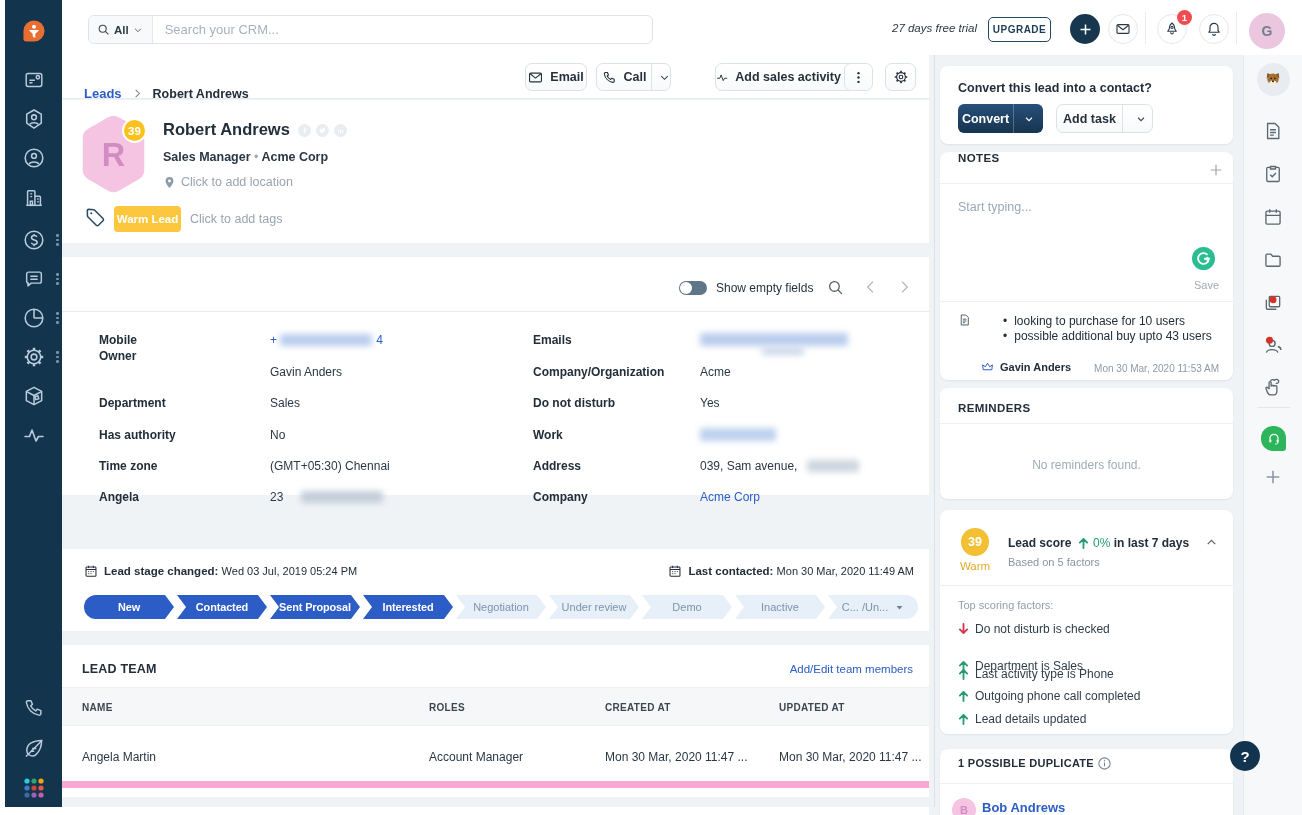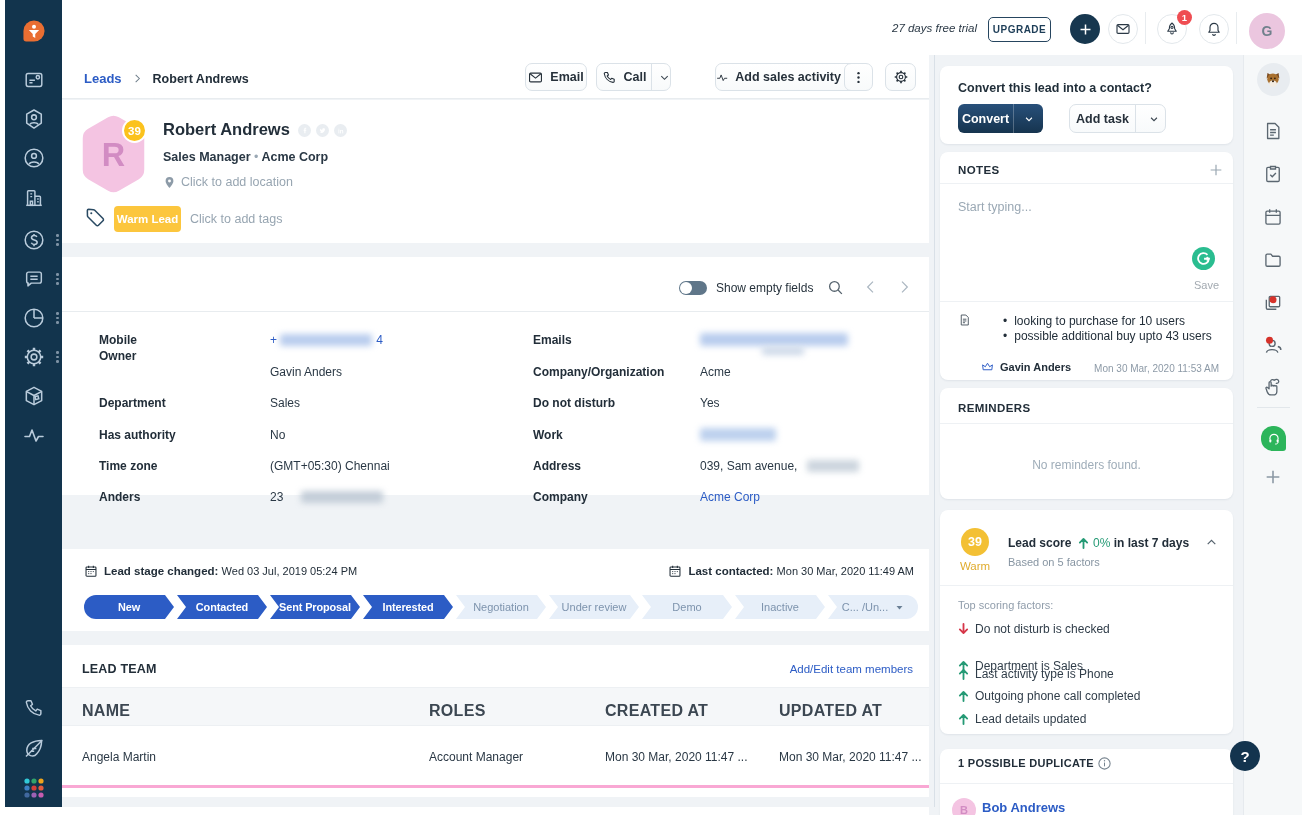--- a/index.html
+++ b/index.html
@@ -38,21 +38,21 @@
 .blur { position:absolute; border-radius:2px; filter:blur(3px); }
 .soc { width:13px; height:13px; border-radius:50%; background:#e9edf1; display:flex; align-items:center; justify-content:center; overflow:hidden; }
 .soc svg { transform:scale(.55); }
 .frow { position:absolute; font-size:12px; }
 .flabel { color:#222e39; font-weight:600; }
 .fval { color:#2a3845; }
 .seg { flex:1; margin-right:3px; background:#e7eff9; color:#7d93ad; font-size:11px; white-space:nowrap; display:flex; align-items:center; justify-content:center; clip-path:polygon(0 0, calc(100% - 9px) 0, 100% 50%, calc(100% - 9px) 100%, 0 100%, 9px 50%); }
 .seg.on { background:#2c5cc5; color:#fff; font-weight:600; font-size:10.9px; letter-spacing:-.1px; }
 .seg.first { clip-path:polygon(0 0, calc(100% - 9px) 0, 100% 50%, calc(100% - 9px) 100%, 0 100%); border-radius:12px 0 0 12px; }
 .seg.last { clip-path:polygon(0 0, 100% 0, 100% 100%, 0 100%, 9px 50%); border-radius:0 12px 12px 0; margin-right:0; }
-.th { position:absolute; top:14px; font-size:16px; font-weight:700; color:#3c4752; letter-spacing:.3px; }
+.th { position:absolute; top:14px; font-size:10px; font-weight:700; color:#3c4752; letter-spacing:.3px; }
 .td { position:absolute; top:24px; font-size:12px; color:#2a3845; }
 .factor { position:absolute; left:18px; font-size:12px; color:#303d49; display:flex; align-items:center; }
 
 
 .card { position:absolute; left:940px; width:293px; background:#fff; border-radius:8px; box-shadow:0 1px 2px rgba(24,50,71,.08); }
 
 
 #rightbar { left:1243px; top:55px; width:59px; height:760px; background:#f6f8f9; border-left:1px solid #e6eaee; }
 .rico { position:absolute; left:50%; transform:translate(-50%,-50%); color:#5b6771; }
 </style>
@@ -163,20 +163,33 @@
         <i></i>
         <i></i>
       </div>
     <div class="ldots" style="top:349px">
         <i></i>
         <i></i>
         <i></i>
       </div>
   </div>
   <div id="topbar" class="abs">
+    <div id="searchbox">
+      <span class="allseg">
+        <svg width="13" height="13" viewBox="0 0 24 24" fill="none" stroke="#3c4953" stroke-width="2">
+            <circle cx="10.5" cy="10.5" r="6.5"></circle>
+            <path d="M15.5 15.5 L21 21"></path>
+          </svg>
+        All
+        <svg width="10" height="10" viewBox="0 0 24 24" fill="none" stroke="#5b6873" stroke-width="2.4">
+            <path d="M5 9 l7 7 7-7"></path>
+          </svg>
+      </span>
+      <span class="ph">Search your CRM...</span>
+    </div>
     <div class="abs" style="right:325px; top:22px; font-size:11.5px; font-style:italic; color:#2a3845;">27 days free trial</div>
     <div class="abs" style="left:926px; top:17px; width:63px; height:25px; border:1.6px solid #26455f; border-radius:5px; display:flex; align-items:center; justify-content:center; color:#1d3d57; font-size:10px; font-weight:700; letter-spacing:.5px;">UPGRADE</div>
     <div class="circ30" style="left:1008px; background:#17374f;">
         <svg width="15" height="15" viewBox="0 0 24 24" fill="none" stroke="#fff" stroke-width="2.4">
           <path d="M12 4 v16 M4 12 h16"></path>
         </svg>
       </div>
     <div class="circ30 wcirc" style="left:1046px;">
         <svg width="16" height="16" viewBox="0 0 24 24" fill="none" stroke="#2a3845" stroke-width="1.7">
           <rect x="3" y="5.5" width="18" height="13" rx="1.6"></rect>
@@ -195,21 +208,21 @@
     <div class="circ30 wcirc" style="left:1137px;">
         <svg width="16" height="16" viewBox="0 0 24 24" fill="none" stroke="#2a3845" stroke-width="1.7">
           <path d="M12 3.5 a6 6 0 0 1 6 6 v4.5 l1.8 2.8 H4.2 L6 14 V9.5 a6 6 0 0 1 6-6 Z" stroke-linejoin="round"></path>
           <path d="M9.8 19.8 c.4 2.3 4 2.3 4.4 0"></path>
         </svg>
       </div>
     <div class="tdiv" style="left:1174px;"></div>
     <div class="abs" style="left:1187px; top:13px; width:36px; height:36px; border-radius:50%; background:#ebc6df; color:#70808c; font-size:14px; font-weight:700; display:flex; align-items:center; justify-content:center;">G</div>
   </div>
   <div id="crumbbar" class="band">
-    <div class="abs" style="left:22px; top:16px; font-size:13px; display:flex; gap:10px; align-items:center;">
+    <div class="abs" style="left:22px; top:31px; font-size:13px; display:flex; gap:10px; align-items:center;">
       <span style="color:#2c5cc5; font-weight:600;">Leads</span>
       <svg width="11" height="11" viewBox="0 0 24 24" fill="none" stroke="#6f7e8a" stroke-width="2.2">
           <path d="M8 4 l8 8-8 8"></path>
         </svg>
       <span style="color:#222e39; font-weight:700; font-size:12.5px;">Robert Andrews</span>
     </div>
     <div class="btn abs" style="left:463px; top:8px; width:62px;"><svg width="15" height="15" viewBox="0 0 24 24" fill="none" stroke="#27313b" stroke-width="1.8">
           <rect x="2.5" y="5" width="19" height="14" rx="1.8"></rect>
           <path d="M3.4 6 L12 13 l8.6-7"></path>
         </svg>Email</div>
@@ -303,21 +316,21 @@
     <div class="frow" style="left:208px; top:76px; color:#2c5cc5;">+ <span style="display:inline-block; width:96px;"></span>4</div>
     <div class="blur" style="left:218px; top:77px; width:92px; height:12px; background:#b9cdee;"></div>
     <div class="frow flabel" style="left:37px; top:92px;">Owner</div>
     <div class="frow fval" style="left:208px; top:108px;">Gavin Anders</div>
     <div class="frow flabel" style="left:37px; top:139px;">Department</div>
     <div class="frow fval" style="left:208px; top:139px;">Sales</div>
     <div class="frow flabel" style="left:37px; top:171px;">Has authority</div>
     <div class="frow fval" style="left:208px; top:171px;">No</div>
     <div class="frow flabel" style="left:37px; top:202px;">Time zone</div>
     <div class="frow fval" style="left:208px; top:202px;">(GMT+05:30) Chennai</div>
-    <div class="frow flabel" style="left:37px; top:233px;">Anders</div>
+    <div class="frow flabel" style="left:37px; top:233px;">Angela</div>
     <div class="frow fval" style="left:208px; top:233px;">23</div>
     <div class="blur" style="left:239px; top:234px; width:82px; height:12px; background:#c3cdd8;"></div>
 
     <div class="frow flabel" style="left:471px; top:76px;">Emails</div>
     <div class="blur" style="left:638px; top:76px; width:148px; height:13px; background:#b9cdee;"></div>
     <div class="blur" style="left:700px; top:90px; width:42px; height:8px; background:#ccd8e8;"></div>
     <div class="frow flabel" style="left:471px; top:108px;">Company/Organization</div>
     <div class="frow fval" style="left:638px; top:108px;">Acme</div>
     <div class="frow flabel" style="left:471px; top:139px;">Do not disturb</div>
     <div class="frow fval" style="left:638px; top:139px;">Yes</div>
@@ -362,50 +375,50 @@
   </div>
   <div id="team" class="band">
     <div class="abs" style="left:20px; top:17px; font-size:12.5px; font-weight:700; color:#222e39; letter-spacing:.2px;">LEAD TEAM</div>
     <div class="abs" style="right:16px; top:18px; font-size:11.5px; color:#2c5cc5;">Add/Edit team members</div>
     <div class="abs" style="left:0; top:42px; width:867px; height:39px; background:#f5f7f9; border-top:1px solid #edf0f3; border-bottom:1px solid #edf0f3;">
       <span class="th" style="left:20px;">NAME</span>
       <span class="th" style="left:367px;">ROLES</span>
       <span class="th" style="left:543px;">CREATED AT</span>
       <span class="th" style="left:717px;">UPDATED AT</span>
     </div>
-    <div class="abs" style="left:0; top:81px; width:867px; height:62px; background:#fff; border-bottom:3px solid #f9a8d4;">
+    <div class="abs" style="left:0; top:81px; width:867px; height:62px; background:#fff; border-bottom:7px solid #f9a8d4;">
       <span class="td" style="left:20px;">Angela Martin</span>
       <span class="td" style="left:367px;">Account Manager</span>
       <span class="td" style="left:543px;">Mon 30 Mar, 2020 11:47 ...</span>
       <span class="td" style="left:717px;">Mon 30 Mar, 2020 11:47 ...</span>
     </div>
   </div>
   <div id="lastband" class="abs"></div>
 
   <div class="card" style="top:66px; height:78px;">
     <div class="abs" style="left:18px; top:15px; font-size:12.5px; font-weight:700; color:#1f2d38;">Convert this lead into a contact?</div>
     <div class="abs" style="left:18px; top:38px; width:85px; height:29px; border-radius:6px; background:linear-gradient(#28507a,#16344f); display:flex; color:#fff; font-size:12.5px; font-weight:600; overflow:hidden;">
       <span style="width:56px; display:flex; align-items:center; justify-content:center; border-right:1px solid rgba(255,255,255,.25);">Convert</span>
       <span style="flex:1; display:flex; align-items:center; justify-content:center;">
           <svg width="10" height="10" viewBox="0 0 24 24" fill="none" stroke="#fff" stroke-width="2.6">
             <path d="M5 9 l7 7 7-7"></path>
           </svg>
         </span>
     </div>
-    <div class="abs btn" style="left:129px; top:38px; width:97px; height:29px; padding:0;">
+    <div class="abs btn" style="left:116px; top:38px; width:97px; height:29px; padding:0;">
       <span style="width:66px; display:flex; align-items:center; justify-content:center; border-right:1px solid #dbe2e8; height:100%;">Add task</span>
       <span style="flex:1; display:flex; align-items:center; justify-content:center;">
           <svg width="10" height="10" viewBox="0 0 24 24" fill="none" stroke="#3c4751" stroke-width="2.6">
             <path d="M5 9 l7 7 7-7"></path>
           </svg>
         </span>
     </div>
   </div>
   <div class="card" style="top:152px; height:228px;">
-    <div class="abs" style="left:18px; top:12px; font-size:11.5px; font-weight:700; color:#222e39; letter-spacing:.4px;">NOTES</div>
+    <div class="abs" style="left:18px; top:0; font-size:11.5px; font-weight:700; color:#222e39; letter-spacing:.4px;">NOTES</div>
     <svg class="abs" style="right:9px; top:10px;" width="16" height="16" viewBox="0 0 24 24" fill="none" stroke="#9aa7b2" stroke-width="1.8">
         <path d="M12 4 v16 M4 12 h16"></path>
       </svg>
     <div class="abs" style="left:0; top:31px; width:293px; height:1px; background:#eef1f4;"></div>
     <div class="abs" style="left:18px; top:48px; font-size:12.5px; color:#9aa8b4;">Start typing...</div>
     <div class="abs" style="right:18px; top:95px; width:23px; height:23px; border-radius:50%; background:#2abd90; color:#fff; display:flex; align-items:center; justify-content:center;">
         <svg width="17" height="17" viewBox="0 0 24 24" fill="none" stroke="#fff" stroke-width="2.6">
           <path d="M17.6 6.8 A7.6 7.6 0 1 0 19.6 12.4 L12.8 12.4"></path>
           <path d="M16.4 10.2 l3.2 2.2 -3.2 2.4" stroke-width="2.2" stroke-linejoin="round"></path>
         </svg>

